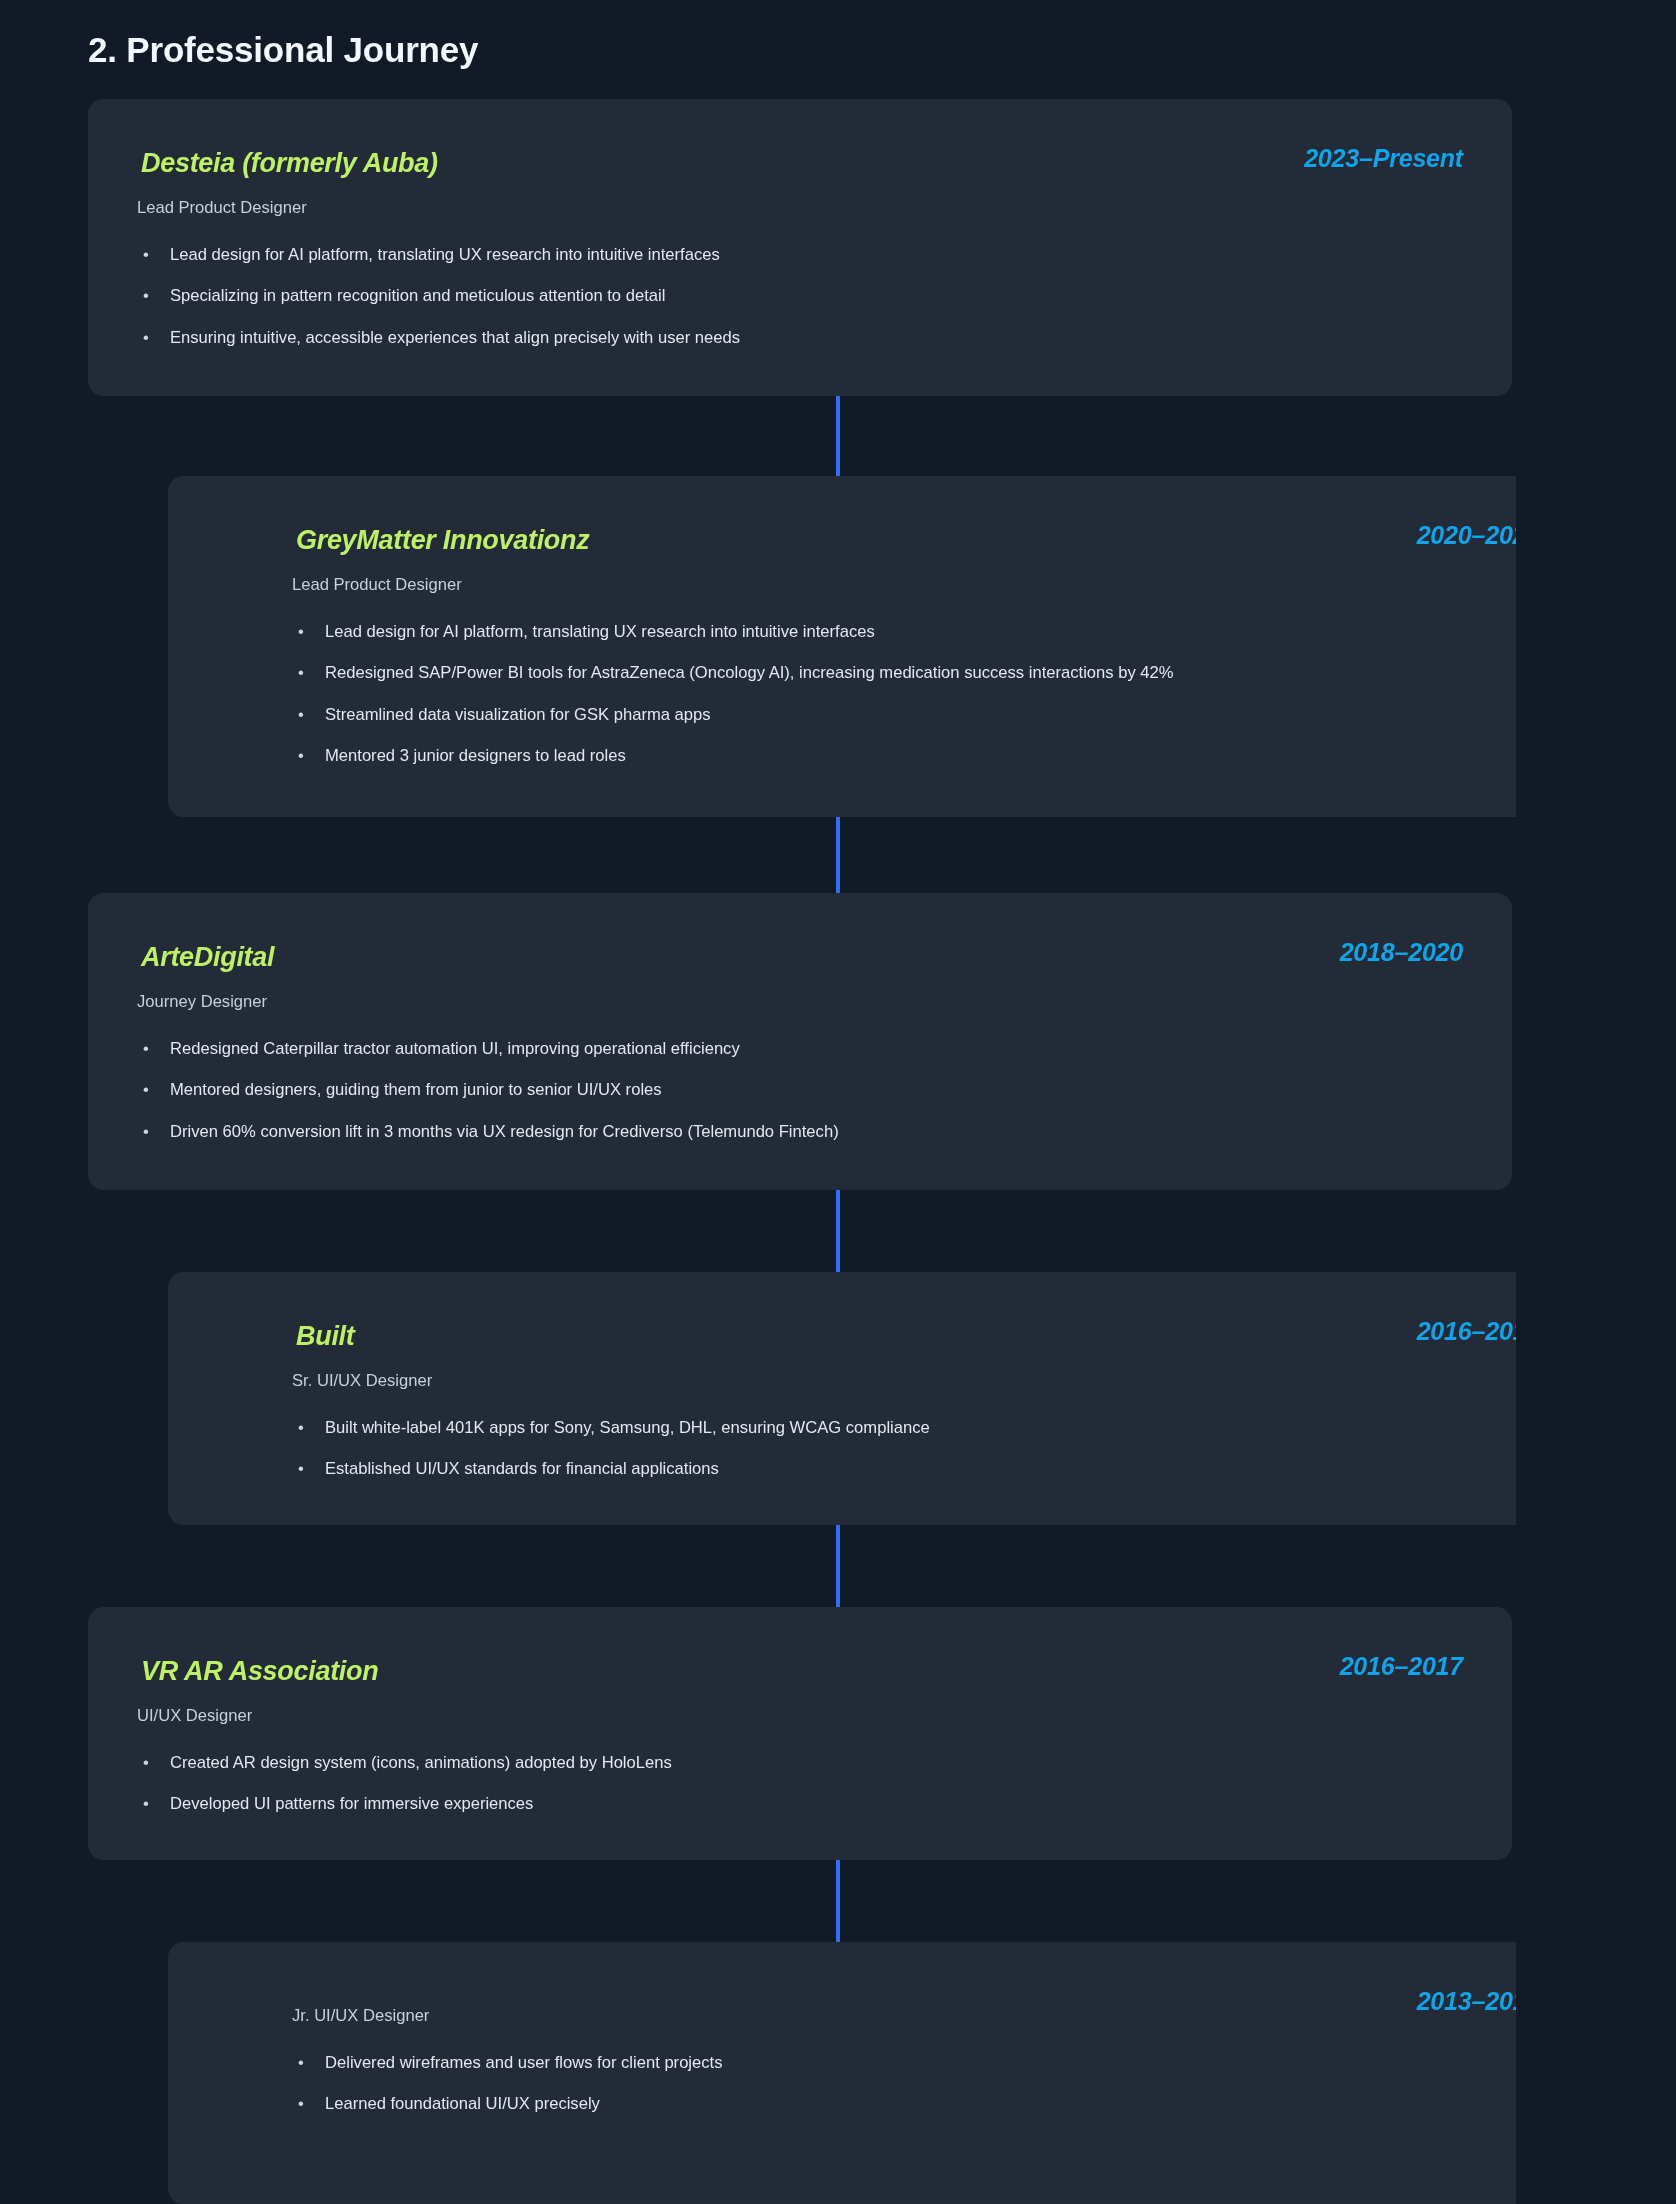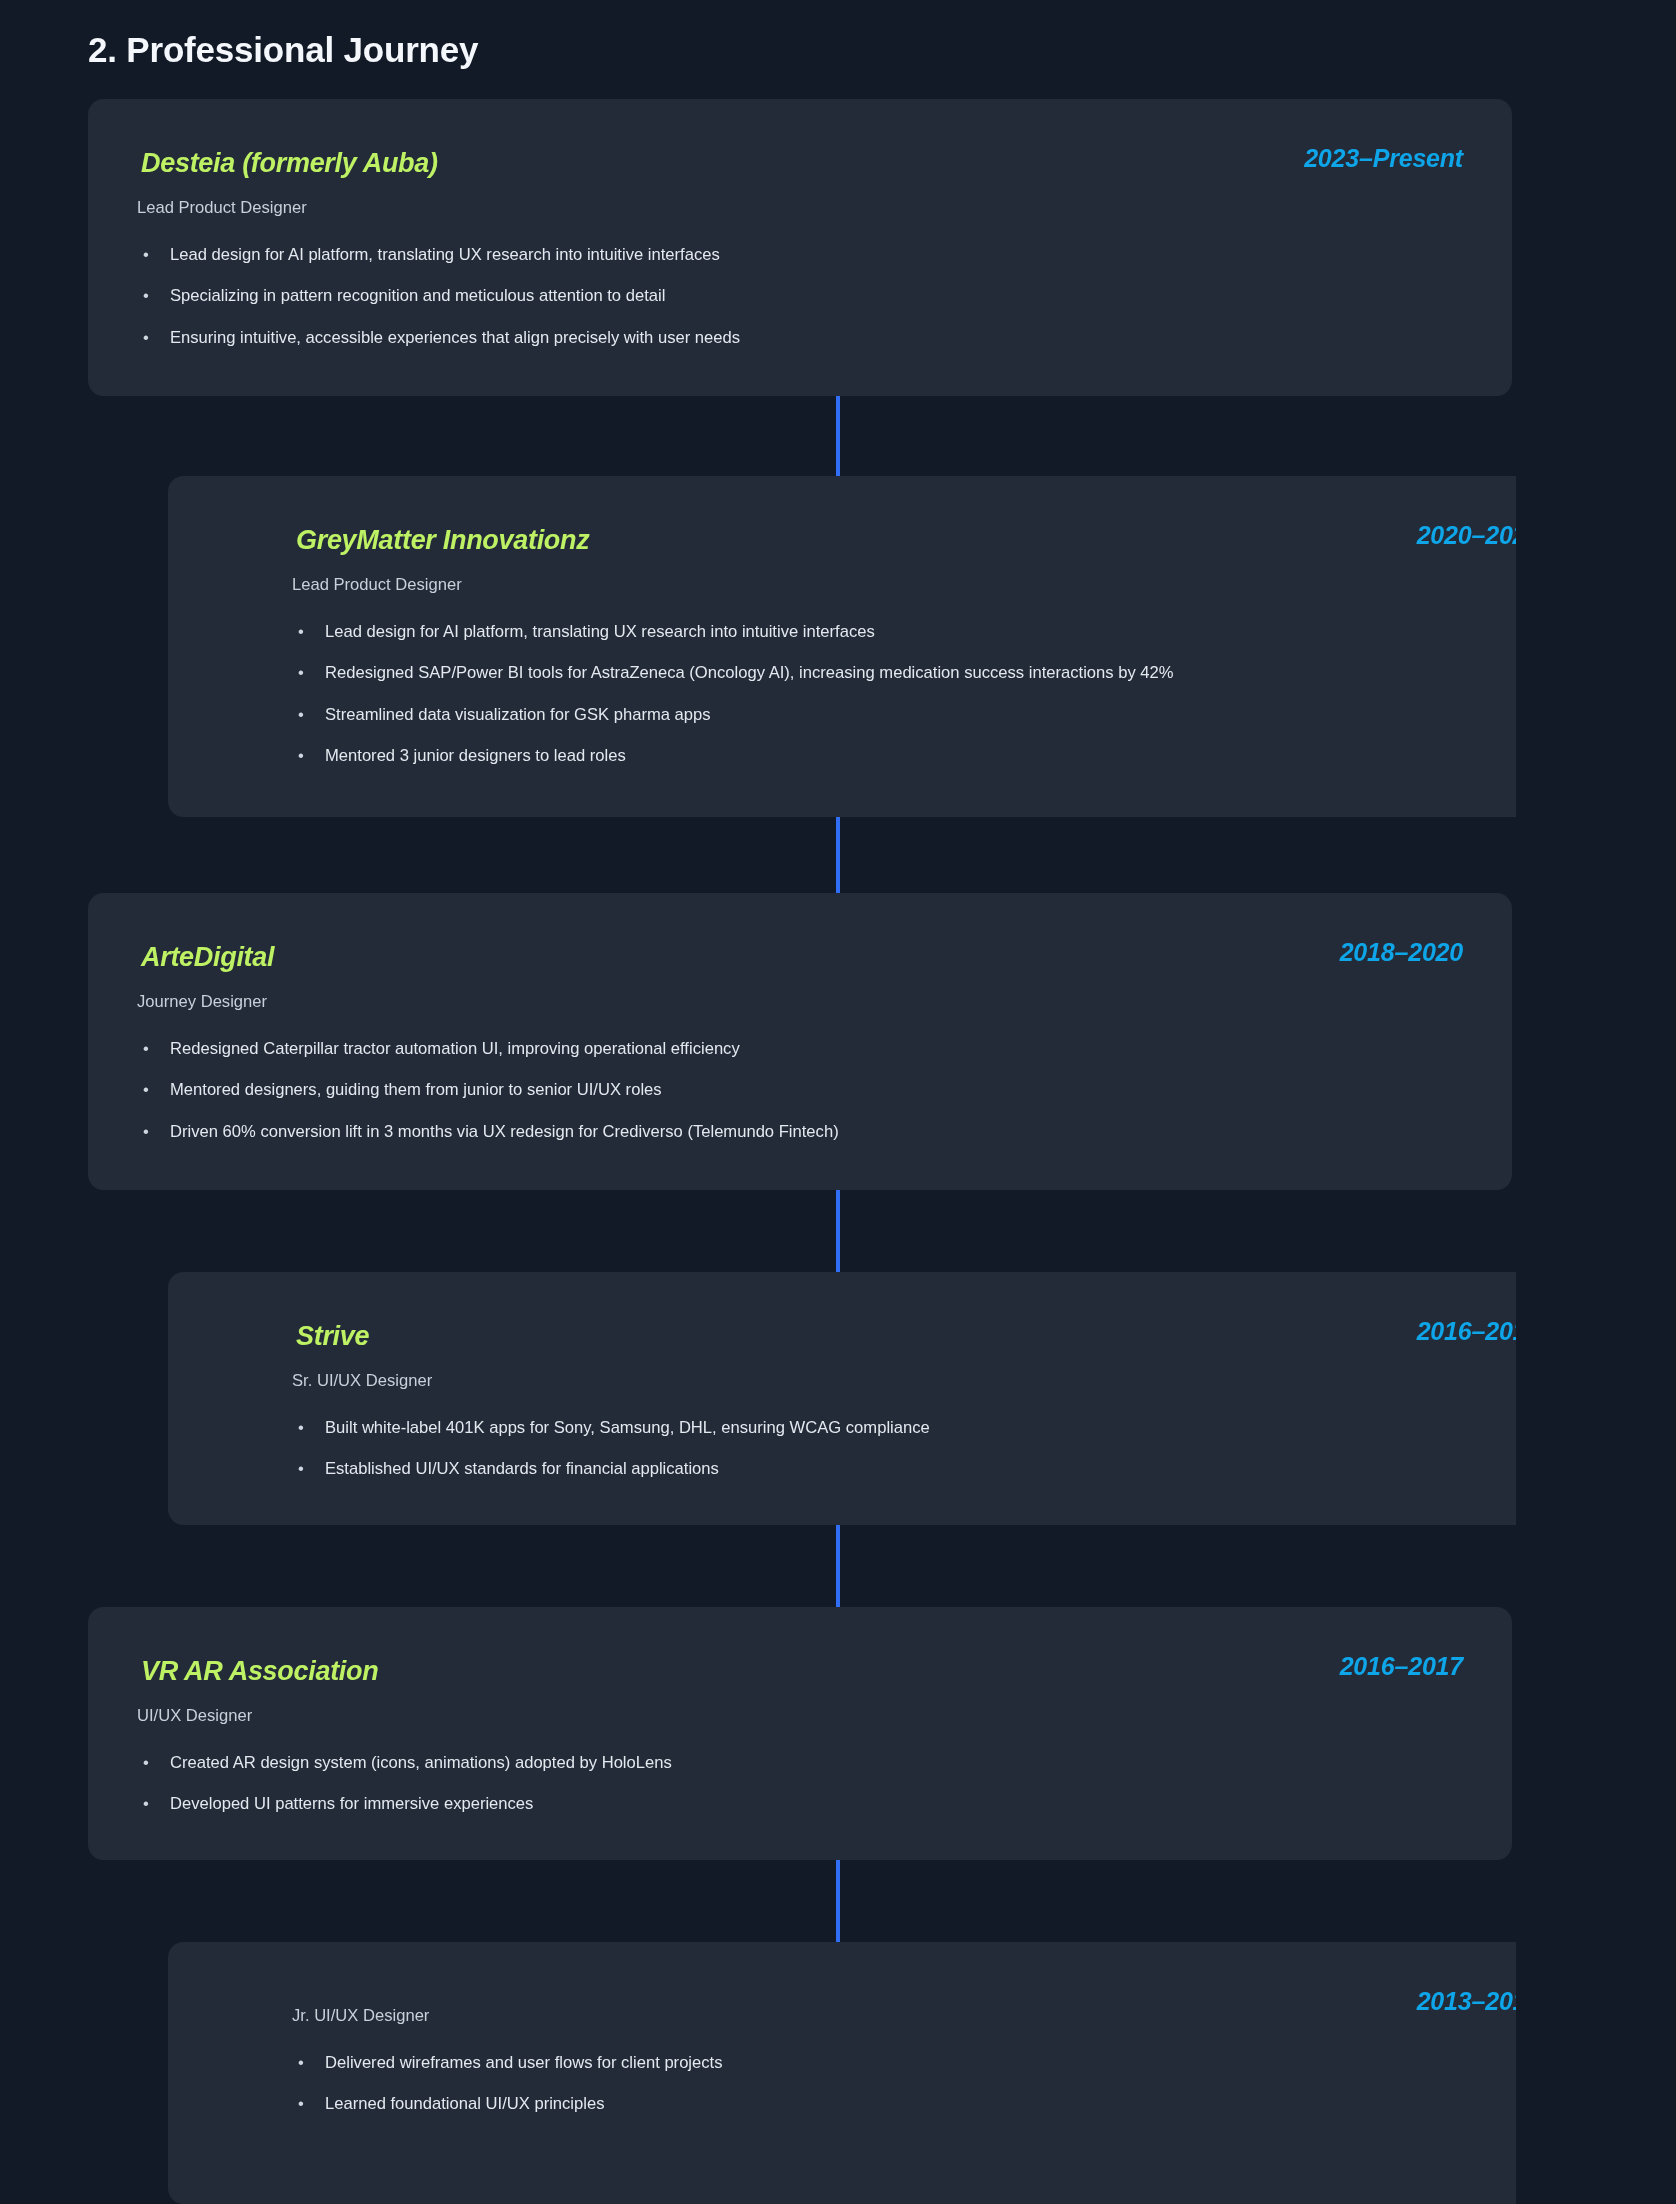--- a/index.html
+++ b/index.html
@@ -187,21 +187,21 @@
         <li><span class="dot">•</span><span>Redesigned Caterpillar tractor automation UI, improving operational efficiency</span></li>
         <li><span class="dot">•</span><span>Mentored designers, guiding them from junior to senior UI/UX roles</span></li>
         <li><span class="dot">•</span><span>Driven 60% conversion lift in 3 months via UX redesign for Crediverso (Telemundo Fintech)</span></li>
       </ul>
     </div>
   </div>
 
   <div class="card indent" style="left:168px; top:1272px; width:1421px; height:253px;">
     <div class="card-inner">
       <div class="period">2016–2018</div>
-      <div class="company">Strive</div>
+      <div class="company">Built</div>
       <div class="role">Sr. UI/UX Designer</div>
       <ul class="bullets">
         <li><span class="dot">•</span><span>Built white-label 401K apps for Sony, Samsung, DHL, ensuring WCAG compliance</span></li>
         <li><span class="dot">•</span><span>Established UI/UX standards for financial applications</span></li>
       </ul>
     </div>
   </div>
 
   <div class="card" style="left:88px; top:1607px; width:1424px; height:253px;">
     <div class="card-inner">
@@ -214,19 +214,19 @@
       </ul>
     </div>
   </div>
 
   <div class="card indent" style="left:168px; top:1942px; width:1421px; height:262px;">
     <div class="card-inner">
       <div class="period">2013–2016</div>
       <div class="role">Jr. UI/UX Designer</div>
       <ul class="bullets">
         <li><span class="dot">•</span><span>Delivered wireframes and user flows for client projects</span></li>
-        <li><span class="dot">•</span><span>Learned foundational UI/UX principles</span></li>
+        <li><span class="dot">•</span><span>Learned foundational UI/UX precisely</span></li>
       </ul>
     </div>
   </div>
 
 </div>
 
 
 </body></html>

